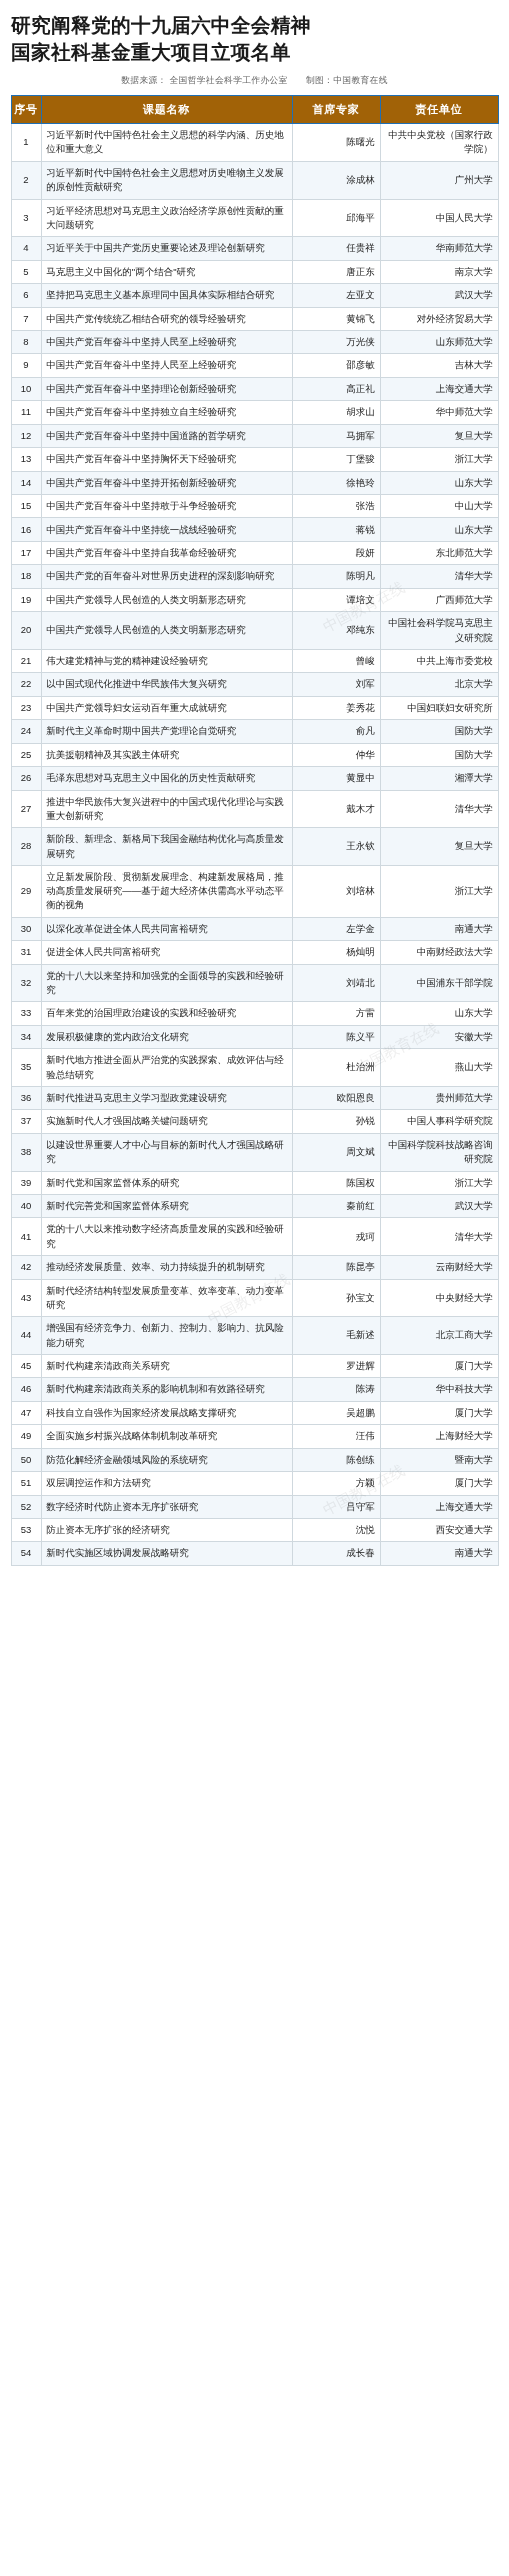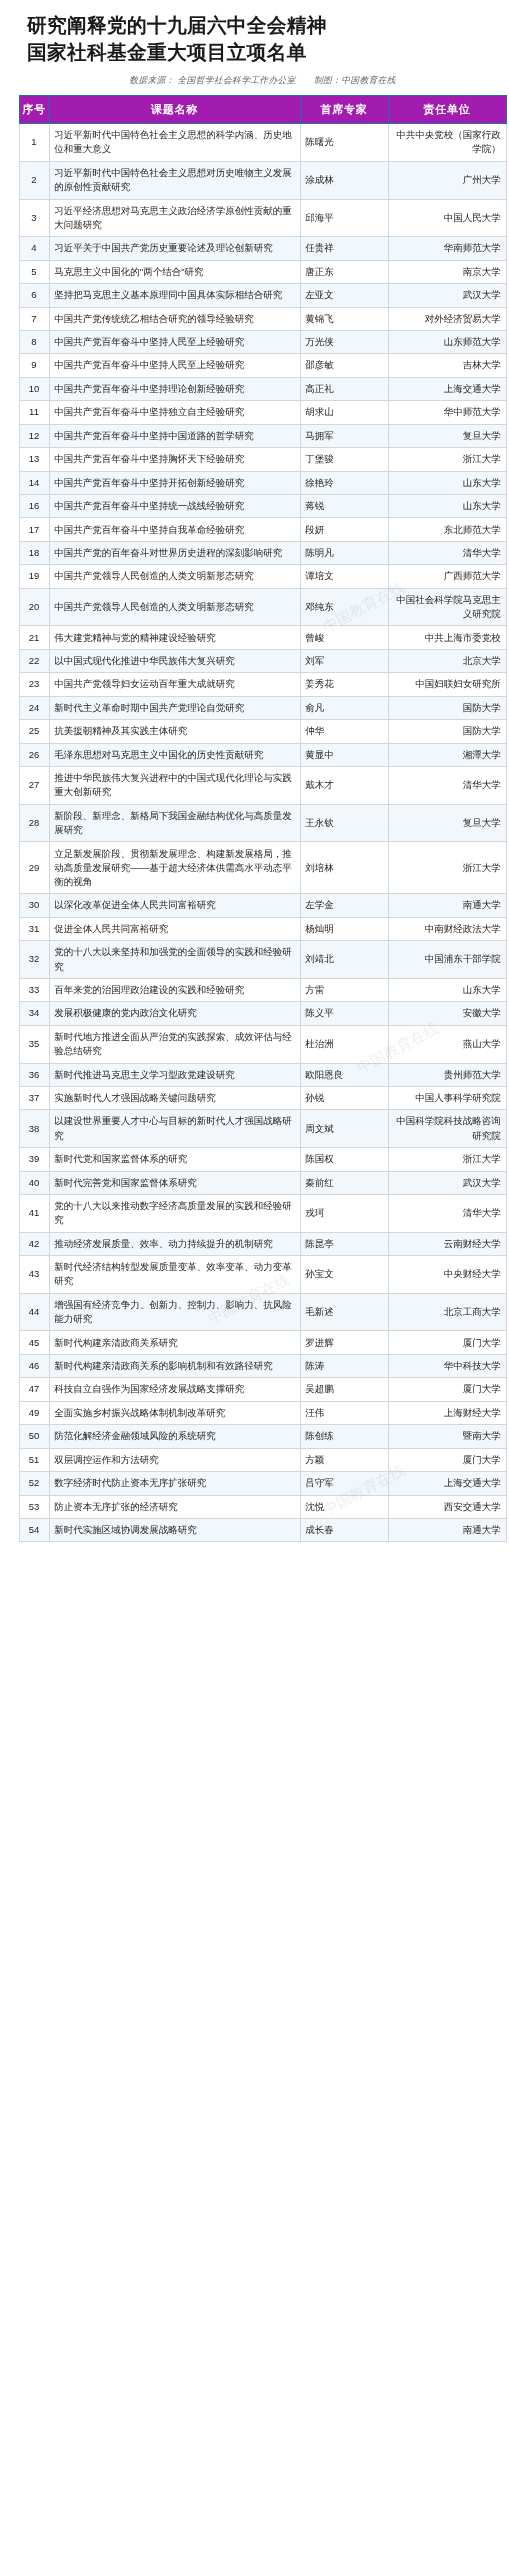--- a/index.html
+++ b/index.html
@@ -23,30 +23,29 @@
     color: #1a1a1a;
     line-height: 1.35;
     letter-spacing: 0.3px;
   }
   .source-line {
     font-size: 8.8px;
     color: #666666;
     text-align: center;
     padding: 5.4px 0 8.1px 0;
     letter-spacing: 0.3px;
-    font-style: italic;
   }
   table.main {
     width: 488px;
     margin: 0 auto;
     border-collapse: collapse;
     table-layout: fixed;
   }
   table.main th {
-    background: #a21caf;
+    background: #a16207;
     color: #ffffff;
     font-size: 11px;
     font-weight: bold;
     padding: 6.1px 2.7px;
     border: 0.7px solid #1f6fb5;
     letter-spacing: 0.7px;
   }
   table.main td {
     border: 0.7px solid #cfd8de;
     font-size: 9.5px;
@@ -60,38 +59,38 @@
     text-align: center;
     font-size: 9.5px;
     color: #333;
   }
   td.col-title {
     width: 251px;
     text-align: left;
   }
   td.col-expert {
     width: 88px;
-    text-align: left;
+    text-align: right;
   }
   td.col-unit {
     width: 118px;
     text-align: right;
   }
   tr.even td { background: #f2f7fb; }
   tr.odd td { background: #ffffff; }
   .wm {
     position: absolute;
     color: rgba(120,120,120,0.13);
     font-size: 15px;
     transform: rotate(-28deg);
     pointer-events: none;
     white-space: nowrap;
     font-family: "Liberation Sans", sans-serif;
   }
-  .page-wrap { position: relative; padding-left: 16px; }
+  .page-wrap { position: relative; }
 </style>
 </head>
 <body>
 
 <div class="page page-wrap">
 
   <div class="title-block">
     <div class="title-line">研究阐释党的十九届六中全会精神</div>
     <div class="title-line">国家社科基金重大项目立项名单</div>
   </div>
@@ -185,20 +184,26 @@
           <td class="col-title">中国共产党百年奋斗中坚持胸怀天下经验研究</td>
           <td class="col-expert">丁堡骏</td>
           <td class="col-unit">浙江大学</td>
         </tr>
         <tr class="even">
           <td class="col-no">14</td>
           <td class="col-title">中国共产党百年奋斗中坚持开拓创新经验研究</td>
           <td class="col-expert">徐艳玲</td>
           <td class="col-unit">山东大学</td>
         </tr>
+        <tr class="odd">
+          <td class="col-no">15</td>
+          <td class="col-title">中国共产党百年奋斗中坚持敢于斗争经验研究</td>
+          <td class="col-expert">张浩</td>
+          <td class="col-unit">中山大学</td>
+        </tr>
         <tr class="even">
           <td class="col-no">16</td>
           <td class="col-title">中国共产党百年奋斗中坚持统一战线经验研究</td>
           <td class="col-expert">蒋锐</td>
           <td class="col-unit">山东大学</td>
         </tr>
         <tr class="odd">
           <td class="col-no">17</td>
           <td class="col-title">中国共产党百年奋斗中坚持自我革命经验研究</td>
           <td class="col-expert">段妍</td>

